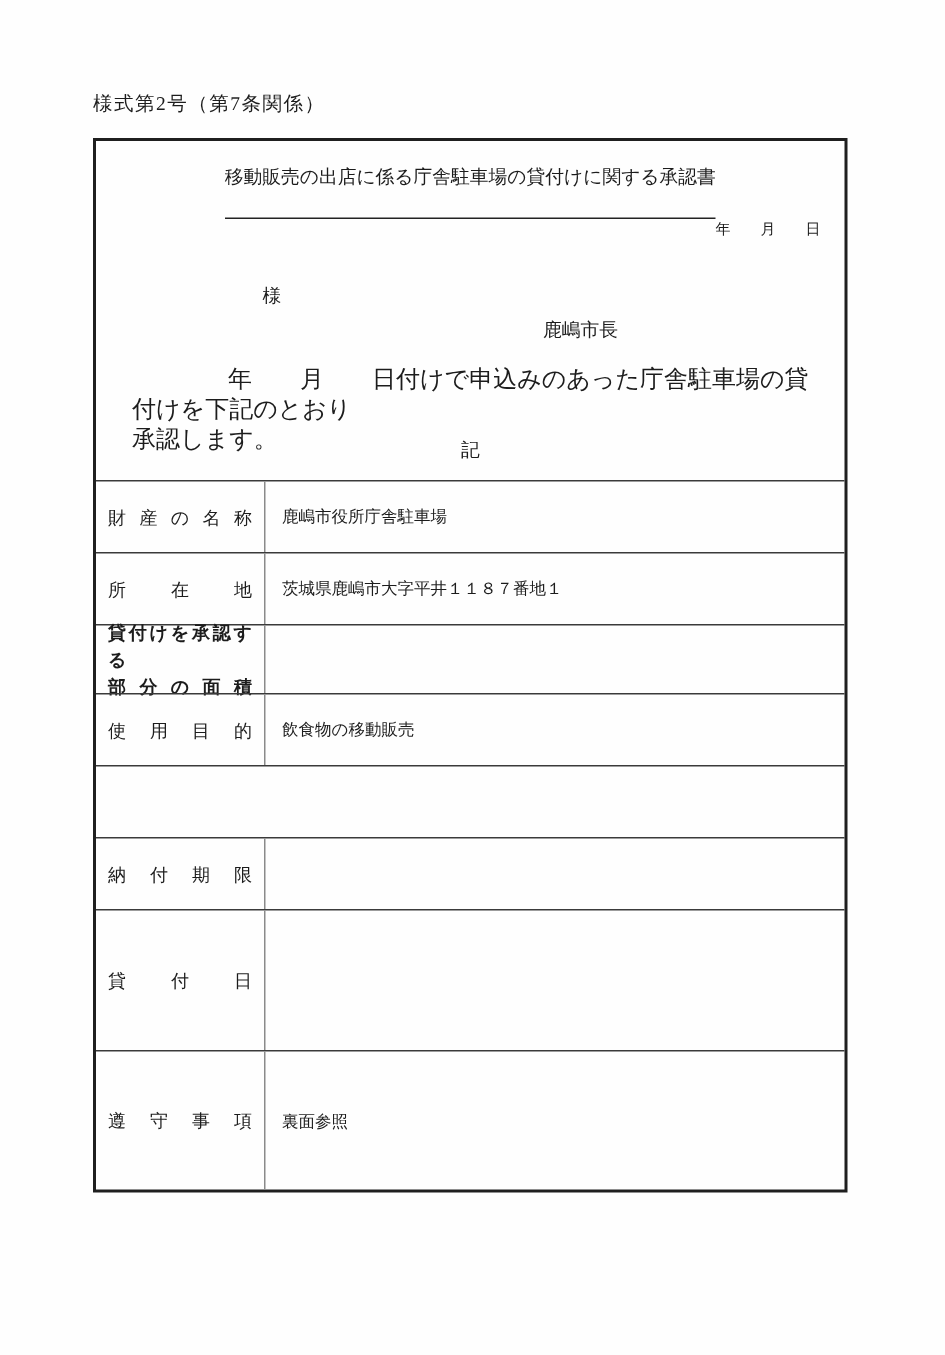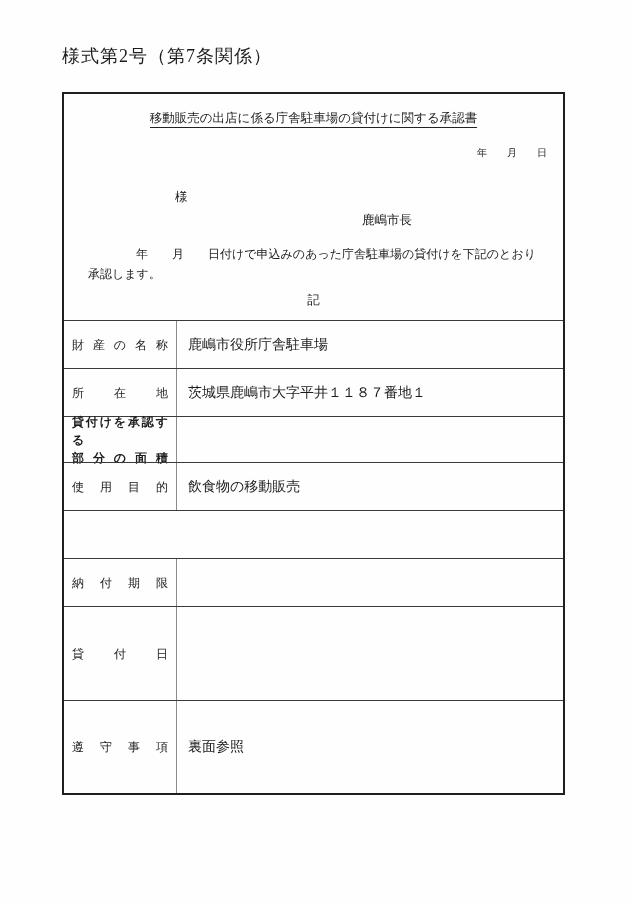--- a/index.html
+++ b/index.html
@@ -6,53 +6,53 @@
   body{
     width:630px;height:903px;
     background:#ffffff;
     font-family:"Liberation Serif","DejaVu Serif",serif;
     color:#1c1c1c;
     position:relative;
     -webkit-font-smoothing:antialiased;
   }
   .sheet{position:absolute;inset:0;background:#fefefe;}
   .form-number{
-    position:absolute;left:62px;top:44px;
-    font-size:18px;letter-spacing:1px;text-align:right;
+    position:absolute;left:62px;top:60px;
+    font-size:13px;letter-spacing:1px;text-align:right;
   }
   .doc-box{
     position:absolute;left:62px;top:92px;
     width:503px;height:703px;
     border:2px solid #1f1f1f;
     box-sizing:border-box;
   }
   .doc-inner{position:relative;width:100%;height:100%;}
   .doc-title{
     position:absolute;top:16px;left:0;right:0;
     text-align:center;font-size:12.5px;
   }
   .doc-title span{
     border-bottom:1px solid #222;
-    padding-bottom:2px;
+    padding-bottom:20px;
   }
   .date-line{
     position:absolute;top:52px;right:16px;
     font-size:10px;white-space:pre;
   }
   .addressee{
     position:absolute;top:95px;left:111px;
     font-size:12.5px;
   }
   .issuer{
     position:absolute;top:118px;left:298px;
     font-size:12.5px;
   }
   .body-text{
     position:absolute;top:150px;left:24px;right:18px;
-    font-size:12px;line-height:20px;
+    font-size:16px;line-height:20px;
     white-space:pre-line;
   }
   .record-marker{
     position:absolute;top:198px;left:0;right:0;
     text-align:center;font-size:12.5px;
   }
   .approval-table{
     position:absolute;top:226px;left:0;right:0;bottom:0;
     display:flex;flex-direction:column;
   }
@@ -76,21 +76,21 @@
   .tlabel-text{
     width:100%;
     font-size:12px;line-height:18px;
     text-align:justify;text-align-last:justify;
     white-space:pre-line;
   }
   .tvalue{
     flex:1 1 auto;
     display:flex;align-items:center;
     padding-left:11px;
-    font-size:14px;
+    font-size:11px;
   }
 </style>
 </head>
 <body>
 
 <div class="sheet">
 
   <div class="form-number">様式第2号（第7条関係）</div>
 
   <div class="doc-box">

